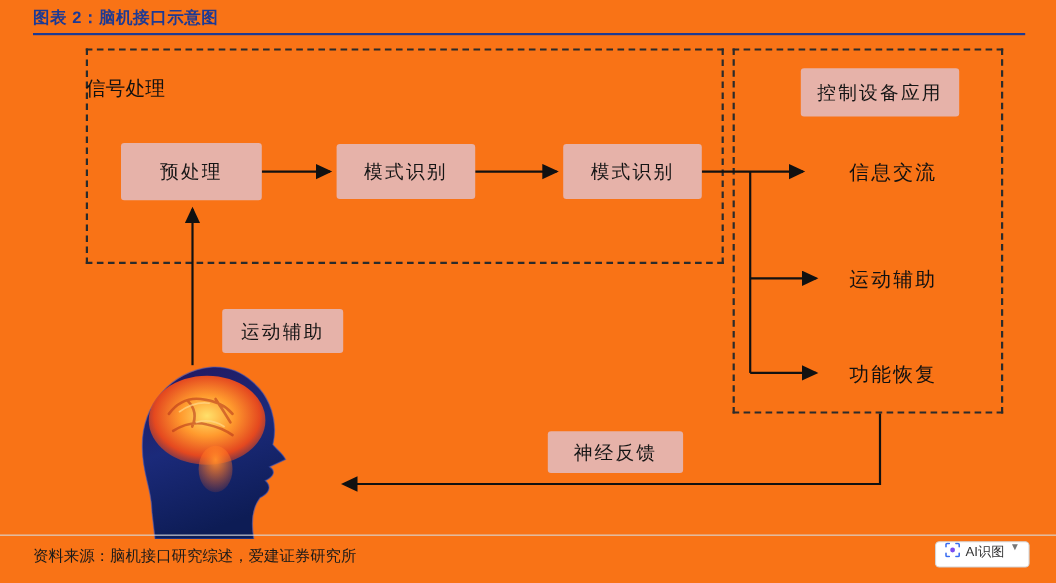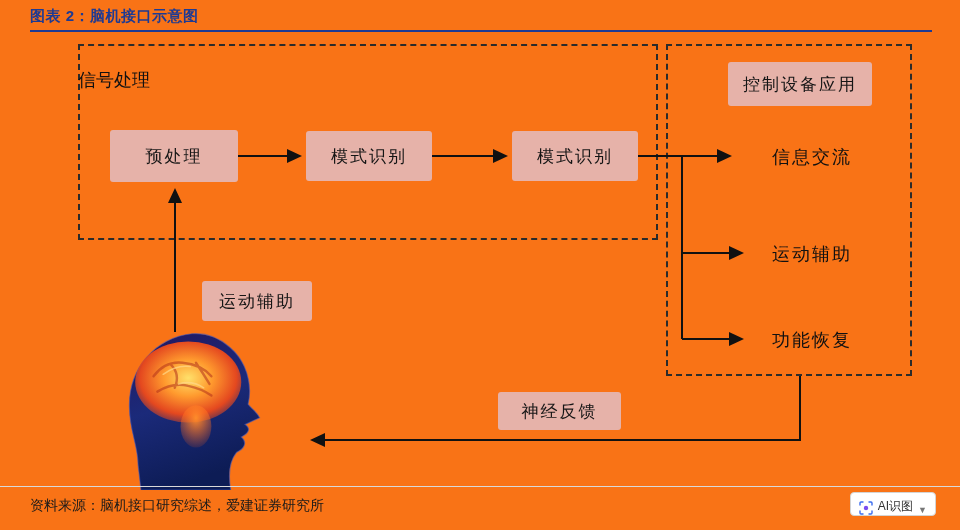--- a/index.html
+++ b/index.html
@@ -61,21 +61,21 @@
   .head-wrap{position:absolute;left:92px;top:328px;width:206px;height:162px;}
 
   
   .footer-rule{position:absolute;left:0;right:0;top:486px;height:1px;background:#d9d9d9;}
   .source-text{
     position:absolute;left:30px;top:497px;
     font-size:14px;color:#1a1a1a;
   }
   .ai-button{
     position:absolute;right:24px;top:492px;height:24px;
-    display:flex;align-items:flex-end;gap:5px;
+    display:flex;align-items:flex-start;gap:5px;
     padding:0 8px;border:1px solid #d4d4d4;border-radius:4px;
     background:#fff;font-size:12px;color:#333;cursor:pointer;box-sizing:border-box;
   }
   .ai-button .chev{font-size:9px;color:#777;line-height:1;}
 </style>
 </head>
 <body>
 
 <div class="stage">
 

